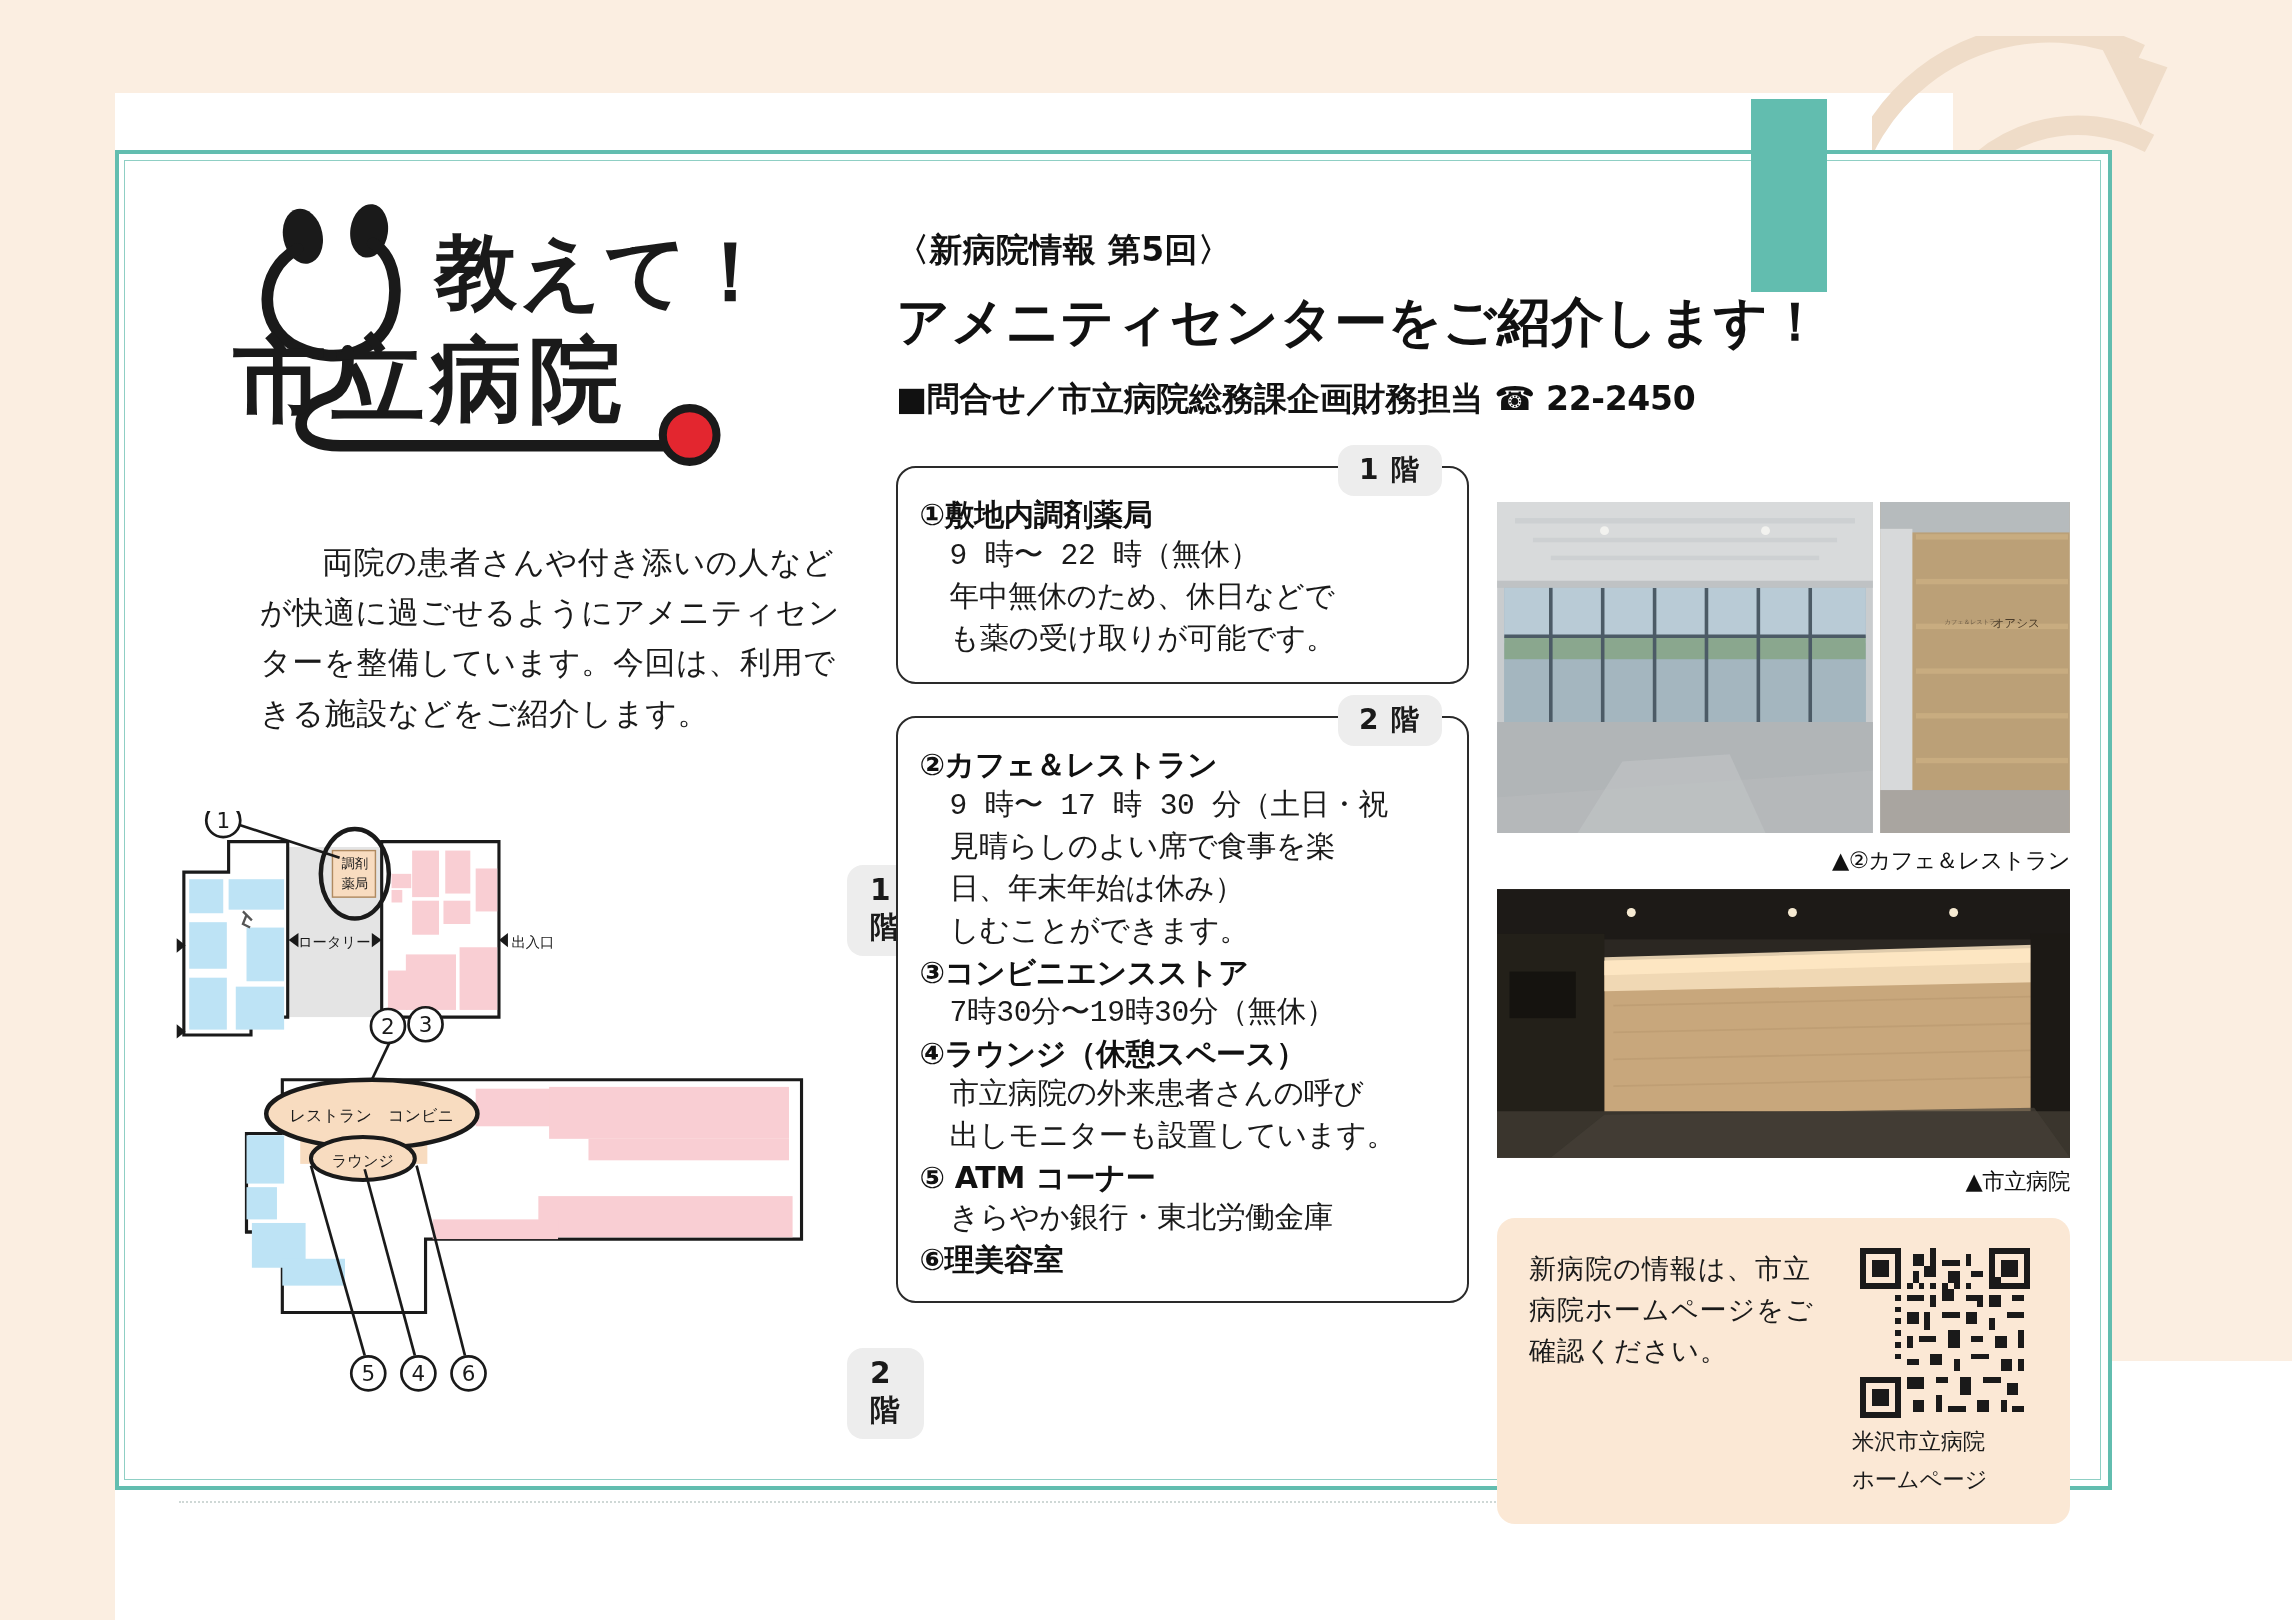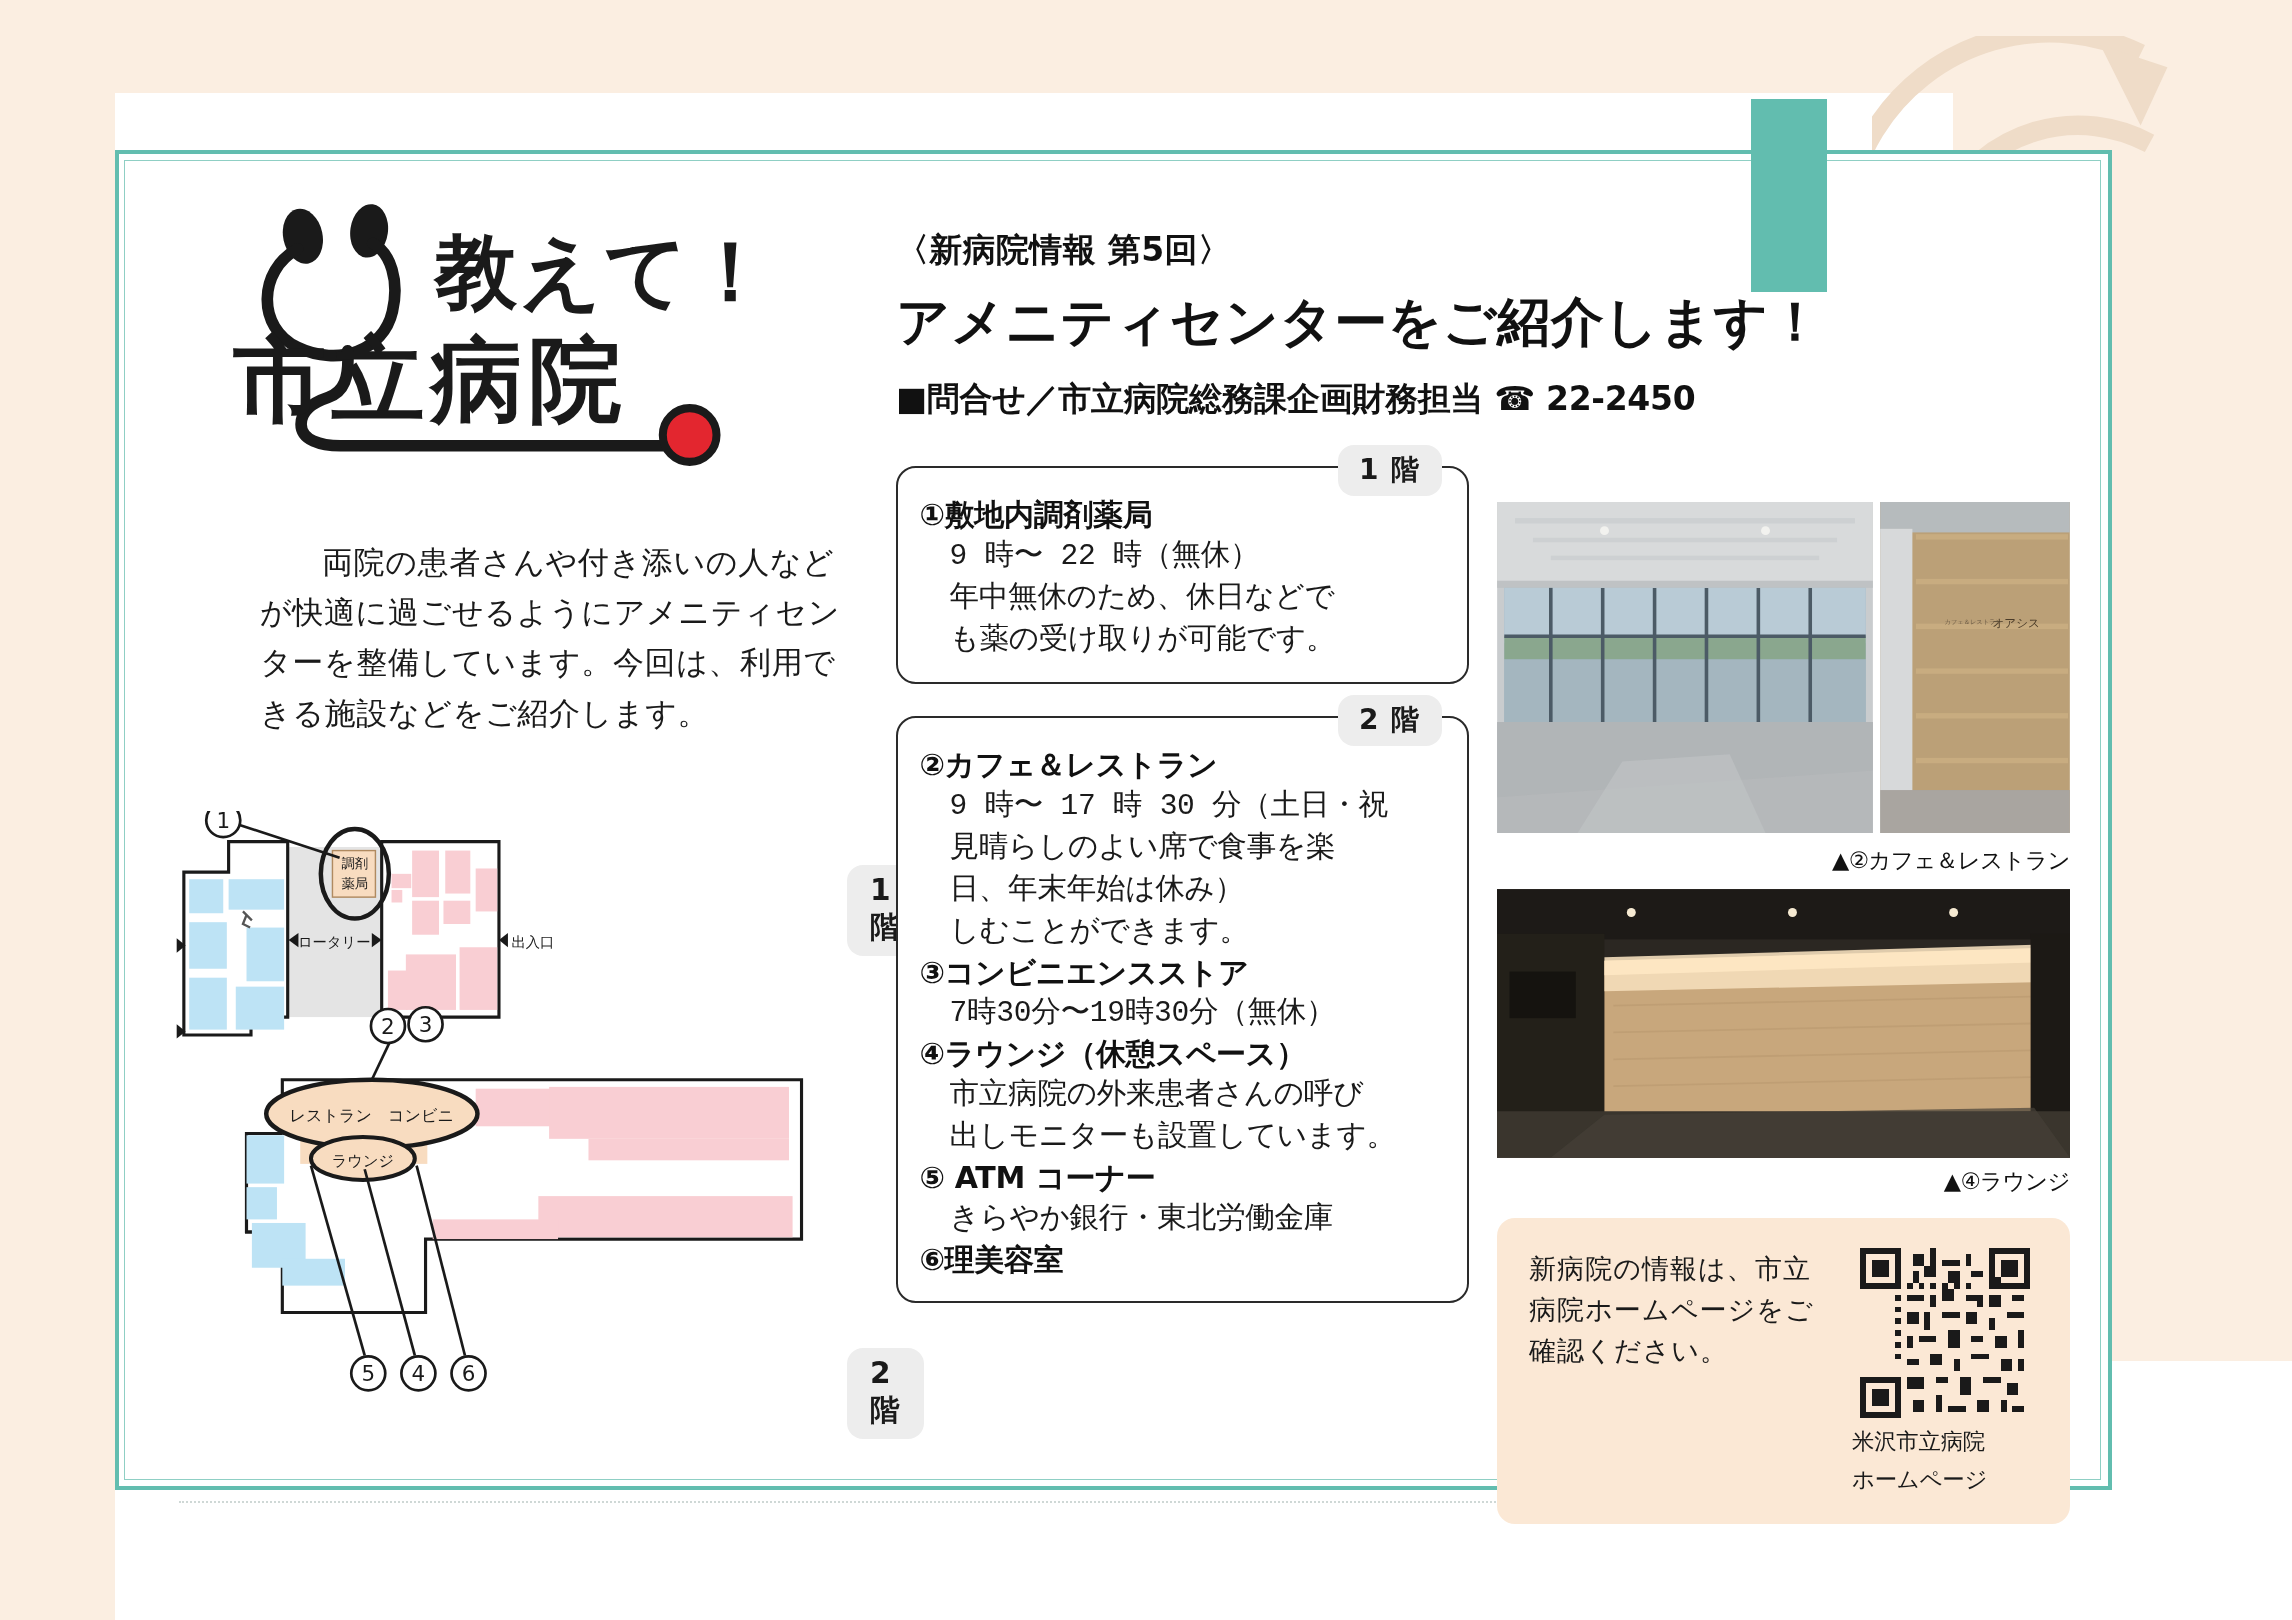--- a/index.html
+++ b/index.html
@@ -401,21 +401,21 @@
           <line x1="130" y1="220" x2="596" y2="210"></line>
         </g>
 
         <path d="M 120 76 L 600 62 L 600 82 L 120 96 Z" fill="#ffe9c4" opacity="0.85"></path>
         <rect x="596" y="50" width="44" height="220" fill="#1c1915"></rect>
 
         <rect x="0" y="248" width="640" height="52" fill="#3a352d"></rect>
         <path d="M 120 252 L 600 244 L 640 300 L 60 300 Z" fill="#464037" opacity="0.7"></path>
       </svg>
     </div>
-    <div class="caption">▲④ラウンジ</div>
+    <div class="caption">▲市立病院</div>
 
     <div class="qr-box">
       <div class="qr-text">新病院の情報は、市立病院ホームページをご確認ください。</div>
       <div class="qr-side">
         <svg class="qr-img" viewBox="0 0 29 29" shape-rendering="crispEdges">
           <rect width="29" height="29" fill="#fbe8d5"></rect>
           <g fill="#1a1a1a">
 
             <rect x="0" y="0" width="7" height="1"></rect>
               <rect x="0" y="6" width="7" height="1"></rect>

